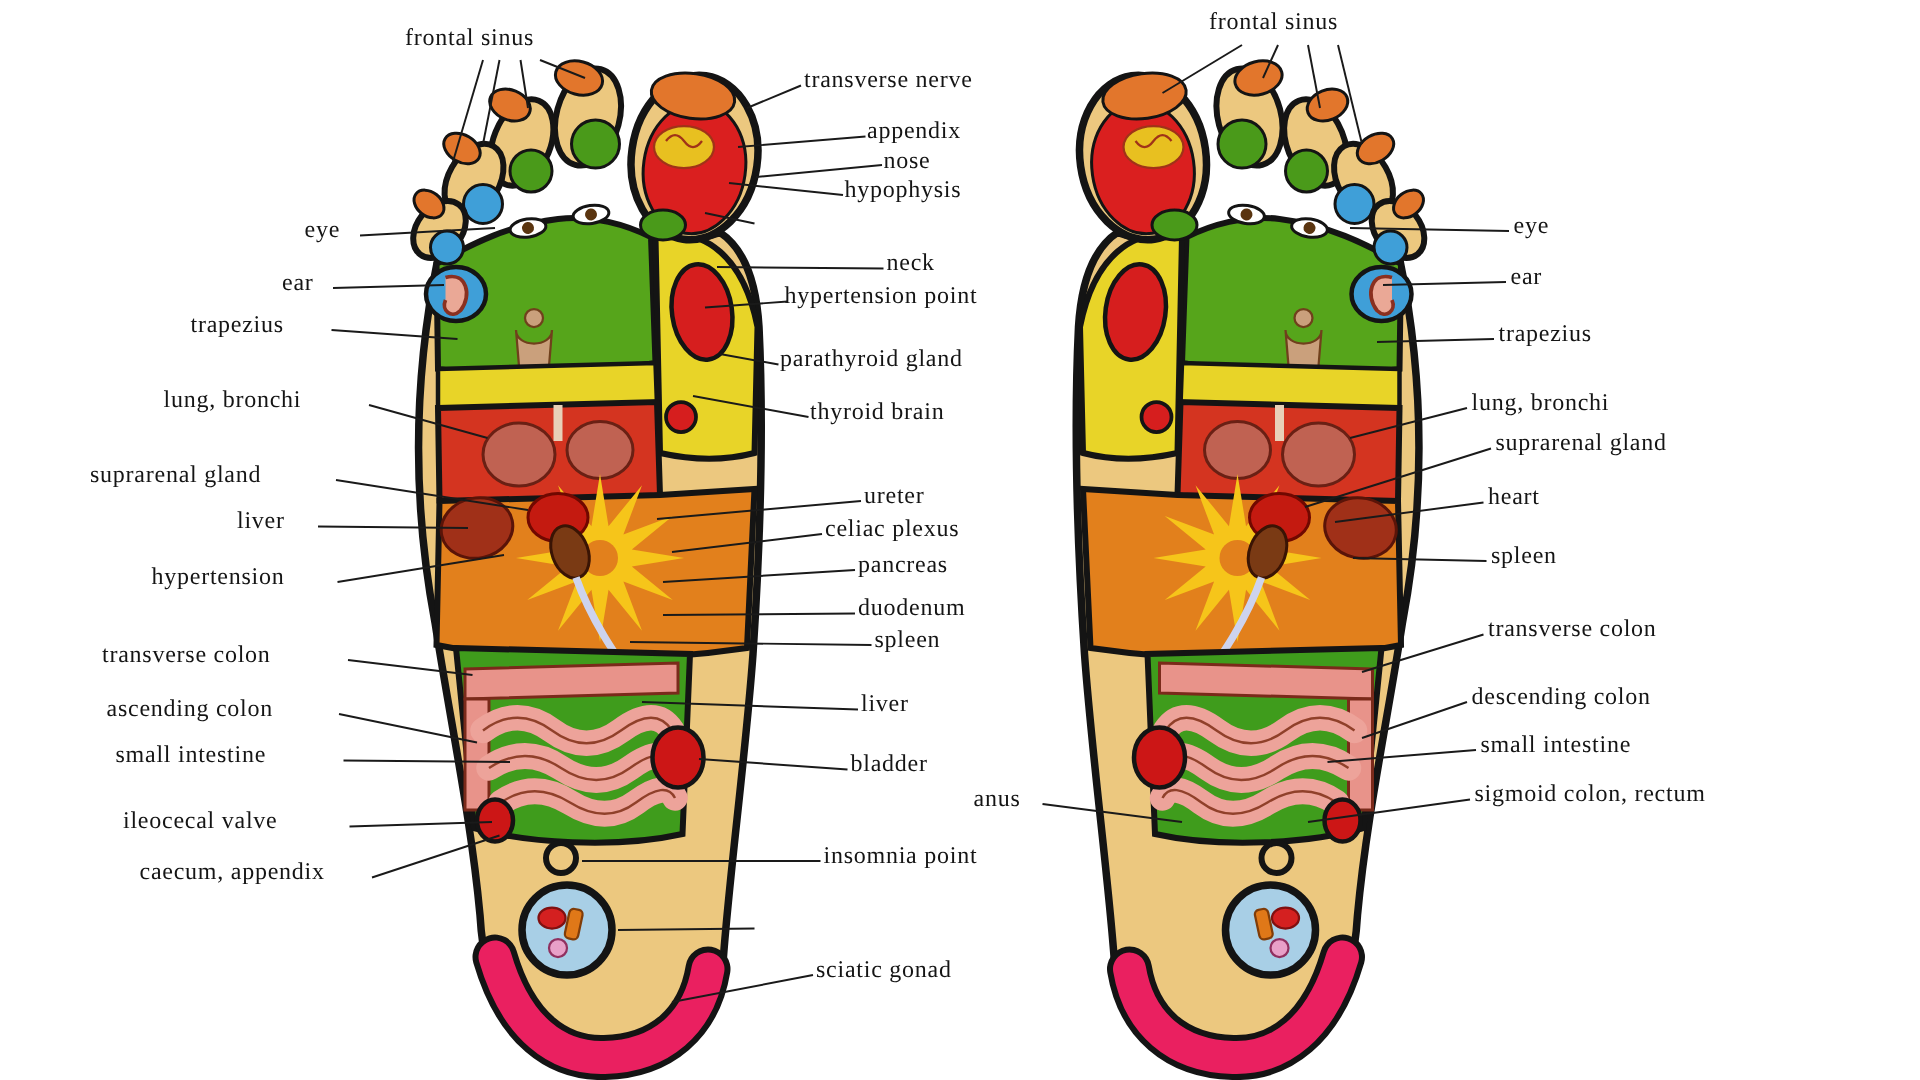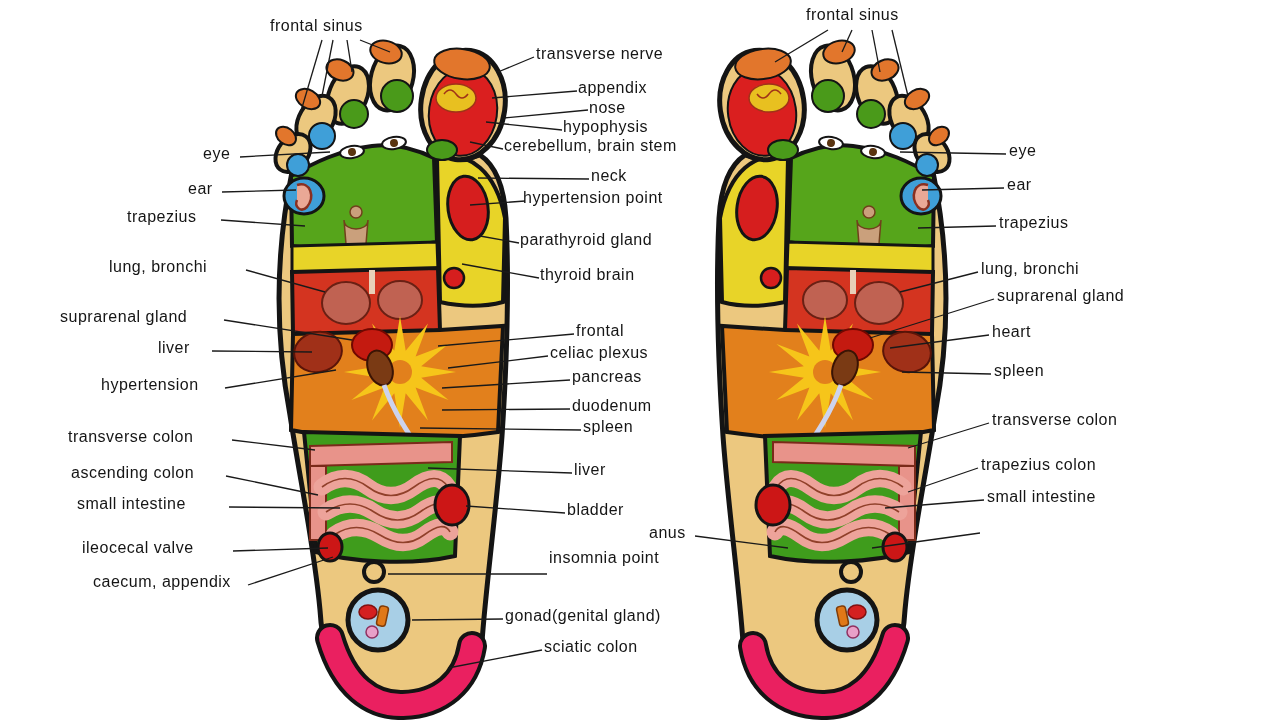--- a/index.html
+++ b/index.html
@@ -1,18 +1,18 @@
 <!DOCTYPE html>
 <html><head>
 <meta charset="utf-8">
 <style>
   html,body{margin:0;padding:0;background:#ffffff;}
   .stage{
     position:relative;width:1188px;height:720px;background:#ffffff;overflow:hidden;
-    font-family:Liberation Sans, sans-serif;
+    font-family:Liberation Serif, serif;
   }
   .stage svg{position:absolute;left:0;top:0;}
   .lbl{
     position:absolute;font-size:16px;letter-spacing:.5px;color:#151515;
     white-space:nowrap;line-height:20px;
   }
 </style>
 </head>
 <body>
 
@@ -189,42 +189,41 @@
   <div class="lbl" style="left:68px;top:427px">transverse colon</div>
   <div class="lbl" style="left:71px;top:463px">ascending colon</div>
   <div class="lbl" style="left:77px;top:494px">small intestine</div>
   <div class="lbl" style="left:82px;top:538px">ileocecal valve</div>
   <div class="lbl" style="left:93px;top:572px">caecum, appendix</div>
 
   <div class="lbl" style="left:536px;top:44px">transverse nerve</div>
   <div class="lbl" style="left:578px;top:78px">appendix</div>
   <div class="lbl" style="left:589px;top:98px">nose</div>
   <div class="lbl" style="left:563px;top:117px">hypophysis</div>
-  <div class="lbl" style="left:504px;top:136px">cerebellum, brain stem</div>
   <div class="lbl" style="left:591px;top:166px">neck</div>
   <div class="lbl" style="left:523px;top:188px">hypertension point</div>
   <div class="lbl" style="left:520px;top:230px">parathyroid gland</div>
   <div class="lbl" style="left:540px;top:265px">thyroid brain</div>
-  <div class="lbl" style="left:576px;top:321px">frontal</div>
+  <div class="lbl" style="left:576px;top:321px">ureter</div>
   <div class="lbl" style="left:550px;top:343px">celiac plexus</div>
   <div class="lbl" style="left:572px;top:367px">pancreas</div>
   <div class="lbl" style="left:572px;top:396px">duodenum</div>
   <div class="lbl" style="left:583px;top:417px">spleen</div>
   <div class="lbl" style="left:574px;top:460px">liver</div>
   <div class="lbl" style="left:567px;top:500px">bladder</div>
   <div class="lbl" style="left:649px;top:523px">anus</div>
-  <div class="lbl" style="left:549px;top:548px">insomnia point</div>
-  <div class="lbl" style="left:505px;top:606px">gonad(genital gland)</div>
-  <div class="lbl" style="left:544px;top:637px">sciatic colon</div>
+  <div class="lbl" style="left:549px;top:561px">insomnia point</div>
+  <div class="lbl" style="left:544px;top:637px">sciatic gonad</div>
 
   <div class="lbl" style="left:806px;top:5px">frontal sinus</div>
   <div class="lbl" style="left:1009px;top:141px">eye</div>
   <div class="lbl" style="left:1007px;top:175px">ear</div>
   <div class="lbl" style="left:999px;top:213px">trapezius</div>
   <div class="lbl" style="left:981px;top:259px">lung, bronchi</div>
   <div class="lbl" style="left:997px;top:286px">suprarenal gland</div>
   <div class="lbl" style="left:992px;top:322px">heart</div>
   <div class="lbl" style="left:994px;top:361px">spleen</div>
   <div class="lbl" style="left:992px;top:410px">transverse colon</div>
-  <div class="lbl" style="left:981px;top:455px">trapezius colon</div>
+  <div class="lbl" style="left:981px;top:455px">descending colon</div>
   <div class="lbl" style="left:987px;top:487px">small intestine</div>
+  <div class="lbl" style="left:983px;top:520px">sigmoid colon, rectum</div>
 
 </div>
 
 </body></html>

